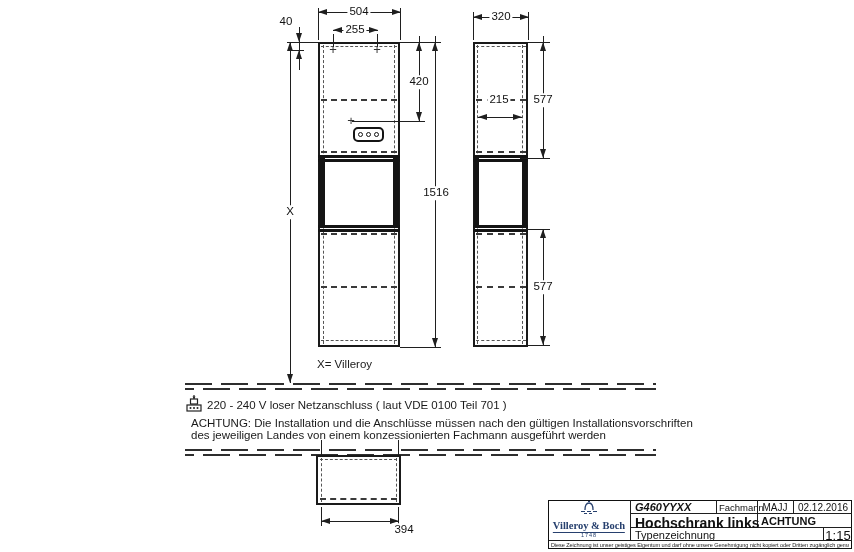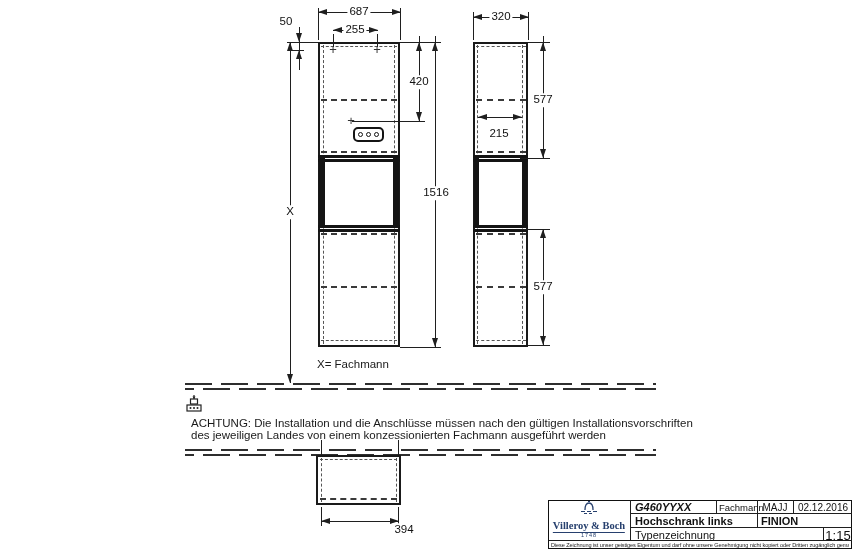--- a/index.html
+++ b/index.html
@@ -68,34 +68,34 @@
     </div>
   </div>
 
   <div>
 
     <div class="ln" style="left:318px;top:8px;width:1px;height:32px;"></div>
     <div class="ln" style="left:400px;top:8px;width:1px;height:32px;"></div>
     <div class="ln" style="left:318px;top:12px;width:83px;height:1px;"></div>
     <div class="ar lf" style="left:318px;top:9px;"></div>
     <div class="ar rt" style="left:392px;top:9px;"></div>
-    <div class="dlab bg" style="left:359px;top:12px;">687</div>
+    <div class="dlab bg" style="left:359px;top:12px;">504</div>
 
     <div class="ln" style="left:333px;top:34px;width:1px;height:13px;"></div>
     <div class="ln" style="left:377px;top:34px;width:1px;height:13px;"></div>
     <div class="ln" style="left:333px;top:30px;width:45px;height:1px;"></div>
     <div class="ar lf" style="left:333px;top:27px;"></div>
     <div class="ar rt" style="left:369px;top:27px;"></div>
     <div class="dlab bg" style="left:355px;top:30px;">255</div>
 
     <div class="ln" style="left:299px;top:27px;width:1px;height:43px;"></div>
     <div class="ln" style="left:288px;top:50px;width:16px;height:1px;"></div>
     <div class="ar dn" style="left:296px;top:33px;"></div>
     <div class="ar up" style="left:296px;top:50px;"></div>
-    <div class="dlab" style="left:286px;top:22px;">50</div>
+    <div class="dlab" style="left:286px;top:22px;">40</div>
 
     <div class="ln" style="left:287px;top:42px;width:31px;height:1px;"></div>
     <div class="ln" style="left:400px;top:42px;width:41px;height:1px;"></div>
     <div class="ln" style="left:400px;top:347px;width:41px;height:1px;"></div>
 
     <div class="ln" style="left:290px;top:42px;width:1px;height:341px;"></div>
     <div class="ar up" style="left:287px;top:42px;"></div>
     <div class="ar dn" style="left:287px;top:374px;"></div>
     <div class="dlab bg" style="left:290px;top:212px;">X</div>
 
@@ -132,51 +132,52 @@
     <div class="ln" style="left:473px;top:12px;width:1px;height:28px;"></div>
     <div class="ln" style="left:528px;top:12px;width:1px;height:28px;"></div>
     <div class="ln" style="left:473px;top:17px;width:56px;height:1px;"></div>
     <div class="ar lf" style="left:473px;top:14px;"></div>
     <div class="ar rt" style="left:520px;top:14px;"></div>
     <div class="dlab bg" style="left:501px;top:17px;">320</div>
 
     <div class="ln" style="left:478px;top:117px;width:44px;height:1px;"></div>
     <div class="ar lf" style="left:478px;top:114px;"></div>
     <div class="ar rt" style="left:513px;top:114px;"></div>
-    <div class="dlab bg" style="left:499px;top:134px;">215</div>
+    <div class="dlab bg" style="left:499px;top:100px;">215</div>
 
     <div class="ln" style="left:528px;top:42px;width:22px;height:1px;"></div>
     <div class="ln" style="left:520px;top:158px;width:30px;height:1px;"></div>
     <div class="ln" style="left:543px;top:36px;width:1px;height:122px;"></div>
     <div class="ar up" style="left:540px;top:42px;"></div>
     <div class="ar dn" style="left:540px;top:149px;"></div>
     <div class="dlab bg" style="left:543px;top:100px;">577</div>
 
     <div class="ln" style="left:520px;top:229px;width:30px;height:1px;"></div>
     <div class="ln" style="left:528px;top:345px;width:22px;height:1px;"></div>
     <div class="ln" style="left:543px;top:229px;width:1px;height:116px;"></div>
     <div class="ar up" style="left:540px;top:229px;"></div>
     <div class="ar dn" style="left:540px;top:336px;"></div>
     <div class="dlab bg" style="left:543px;top:287px;">577</div>
   </div>
 
   <div class="wall" style="left:185px;top:383px;width:471px;"></div>
   <div class="wall" style="left:185px;top:449px;width:471px;"></div>
 
-  <div class="note" style="left:317px;top:358px;">X= Fachmann</div>
+  <div class="note" style="left:317px;top:358px;">X= Villeroy</div>
 
   <svg style="position:absolute;left:186px;top:395px;" width="18" height="17" viewBox="0 0 18 17">
     <line x1="8" y1="0" x2="8" y2="4" stroke="#222" stroke-width="1.2"></line>
     <path d="M8 4 L6.5 1.5 L9.5 1.5 Z" fill="#222"></path>
     <rect x="4.5" y="4" width="7" height="5" fill="none" stroke="#222" stroke-width="1.2"></rect>
     <rect x="1" y="10" width="14" height="6" fill="none" stroke="#222" stroke-width="1.2"></rect>
     <circle cx="4.5" cy="13" r="1" fill="#222"></circle>
     <circle cx="8" cy="13" r="1" fill="#222"></circle>
     <circle cx="11.5" cy="13" r="1" fill="#222"></circle>
   </svg>
+  <div class="note" style="left:207px;top:399px;">220 - 240 V loser Netzanschluss ( laut VDE 0100 Teil 701 )</div>
   <div class="note" style="left:191px;top:429px;">des jeweiligen Landes von einem konzessionierten Fachmann ausgeführt werden</div>
   <div class="note" style="left:191px;top:417px;">ACHTUNG: Die Installation und die Anschlüsse müssen nach den gültigen Installationsvorschriften</div>
 
   <div>
     <div class="ln" style="left:321px;top:440px;width:1px;height:15px;"></div>
     <div class="ln" style="left:398px;top:440px;width:1px;height:15px;"></div>
     <div class="box" style="left:316px;top:455px;width:85px;height:50px;border-width:2px;"></div>
     <div class="dln-h thin" style="left:320px;top:459px;width:77px;"></div>
     <div class="dln-v" style="left:321px;top:458px;height:44px;"></div>
     <div class="dln-v" style="left:396px;top:458px;height:44px;"></div>
@@ -209,22 +210,22 @@
       <line x1="6" y1="12.5" x2="16" y2="12.5" stroke="#27406e" stroke-width="1" stroke-dasharray="3 2"></line>
     </svg>
     <div class="brand-name" style="left:589px;top:520px;">Villeroy &amp; Boch</div>
     <div class="brand-year" style="left:589px;top:532px;">1748</div>
 
     <div class="tb-text" style="left:635px;top:502px;font-size:11px;font-weight:bold;font-style:italic;">G460YYXX</div>
     <div class="tb-text" style="left:719px;top:503px;font-size:9.5px;">Fachmann</div>
     <div class="tb-text" style="left:775px;top:503px;font-size:10px;transform:translateX(-50%);">MAJJ</div>
     <div class="tb-text" style="left:823px;top:503px;font-size:10px;transform:translateX(-50%);">02.12.2016</div>
 
-    <div class="tb-text" style="left:635px;top:516px;font-size:11px;font-weight:bold;">Hochschrank links</div>
-    <div class="tb-text" style="left:761px;top:516px;font-size:11px;font-weight:bold;">FINION</div>
+    <div class="tb-text" style="left:635px;top:516px;font-size:14px;font-weight:bold;">Hochschrank links</div>
+    <div class="tb-text" style="left:761px;top:516px;font-size:11px;font-weight:bold;">ACHTUNG</div>
 
     <div class="tb-text" style="left:635px;top:530px;font-size:11px;">Typenzeichnung</div>
     <div class="tb-text" style="left:838px;top:529px;font-size:13px;transform:translateX(-50%);">1:15</div>
 
     <div class="disc" style="left:551px;top:542px;">Diese Zeichnung ist unser geistiges Eigentum und darf ohne unsere Genehmigung nicht kopiert oder Dritten zugänglich gemacht werden.</div>
   </div>
 
 </div>
 
 </body></html>

